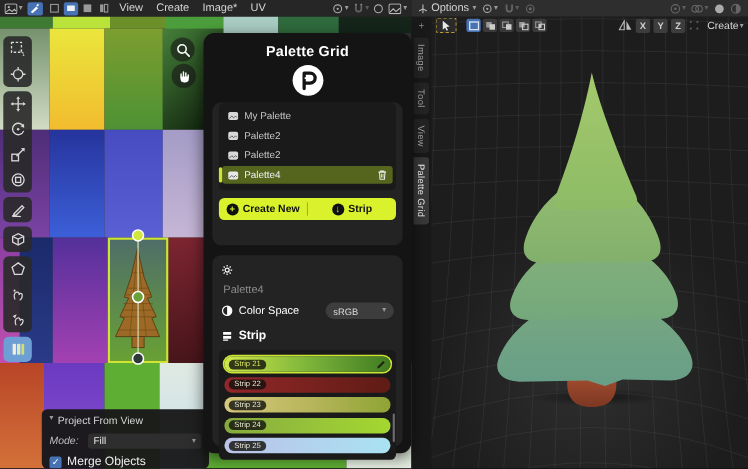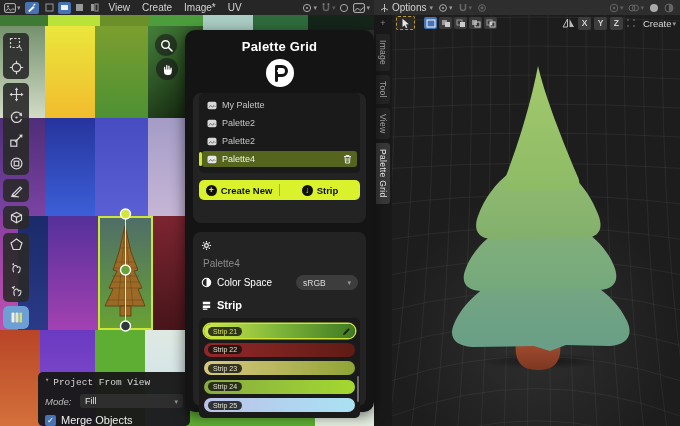--- a/index.html
+++ b/index.html
@@ -37,21 +37,21 @@
   
   .toolbar { position:absolute; left:3px; top:33px; width:26px; z-index:6; display:flex; flex-direction:column; gap:4px; }
   .tgroup { background:#2a2a2ae8; border-radius:5px; display:flex; flex-direction:column; overflow:hidden; }
   .tbtn { width:26px; height:23px; display:flex; align-items:center; justify-content:center; }
   .tbtn svg { stroke:#d8d8d8; fill:none; stroke-width:1.2; }
   .tbtn.active-blue { background:#6d9fd4; border-radius:5px; }
 
   
   .proj { position:absolute; left:38px; top:372px; width:152px; height:54px; background:rgba(24,24,24,.96);
     border-radius:5px; z-index:7; padding:5px 7px; color:#cfcfcf; }
-  .proj-title { display:flex; gap:4px; font-size:9.5px; color:#d6d6d6;font-family:Liberation Mono, monospace; }
+  .proj-title { display:flex; gap:4px; font-size:9.5px; color:#d6d6d6; }
   .proj-row { display:flex; align-items:center; gap:5px; margin-top:6px; }
   .proj-label { font-size:9.5px; color:#bdbdbd; width:30px;font-style:italic; }
   .mode-select { flex:1; height:14px; background:#2e2e2e; border-radius:3px; display:flex; align-items:center;
     padding:0 5px; font-size:9px; color:#e8e8e8;gap:36px; }
   .mode-select .chev { margin-left:auto; }
   .cbx { width:11px; height:11px; background:#4772b3; border-radius:2px; display:flex; align-items:center;
     justify-content:center; color:#fff; font-size:8.5px; }
   .cbx-label { font-size:11px; color:#eee; }
 
   

